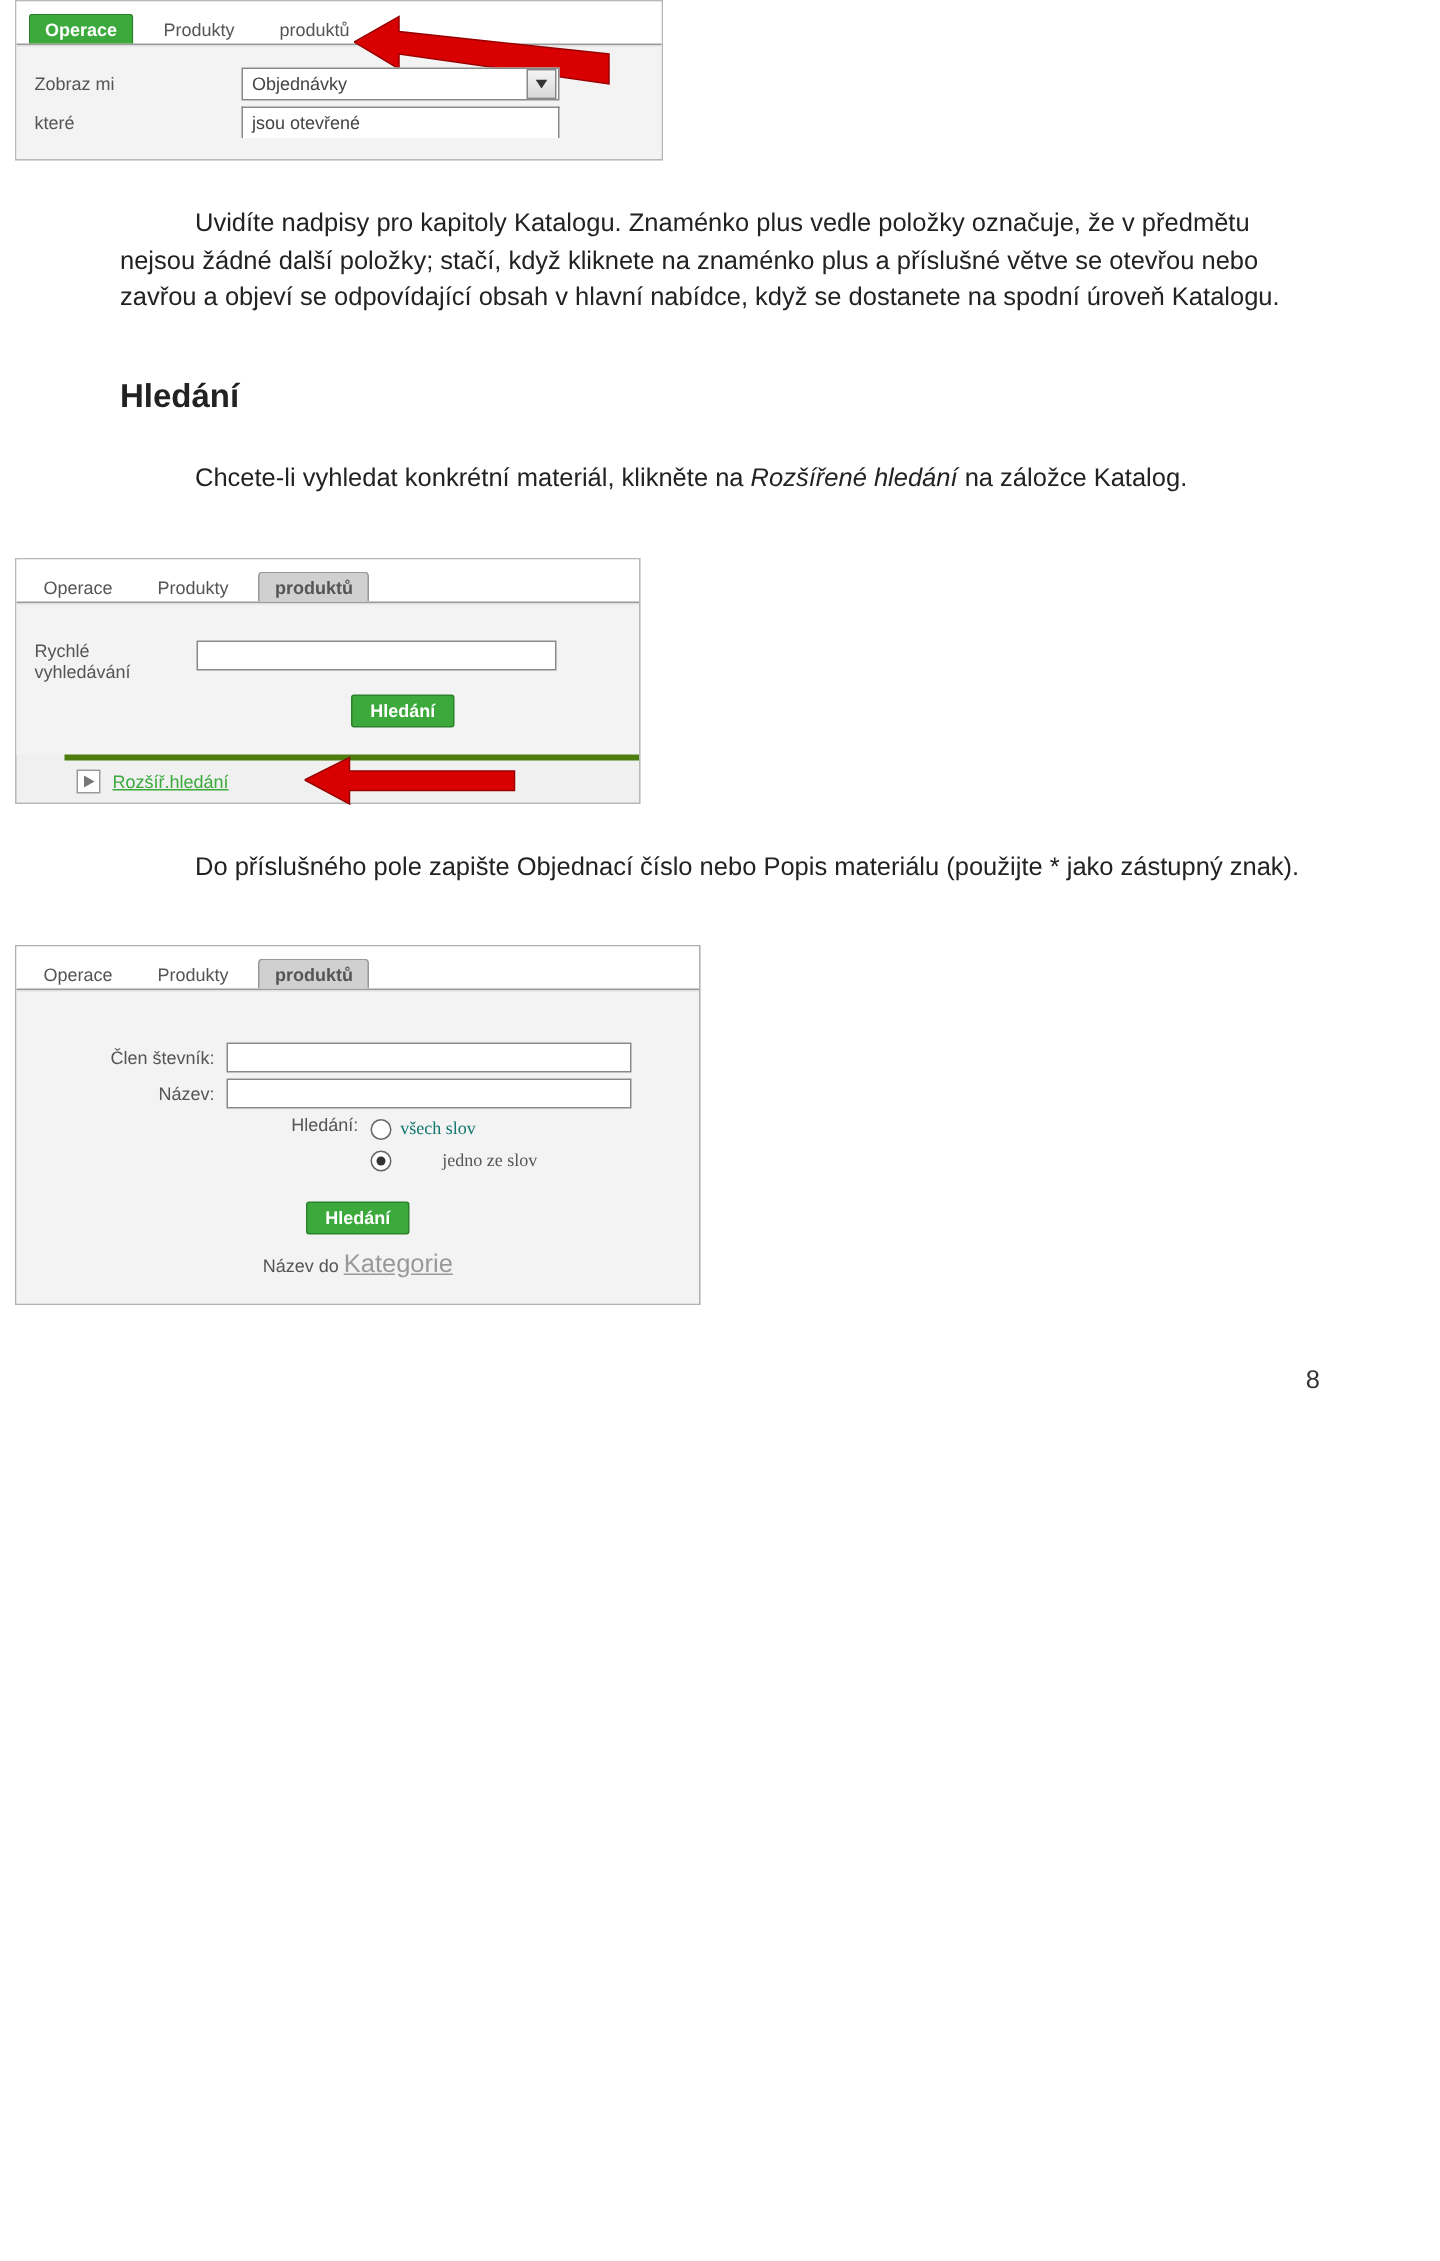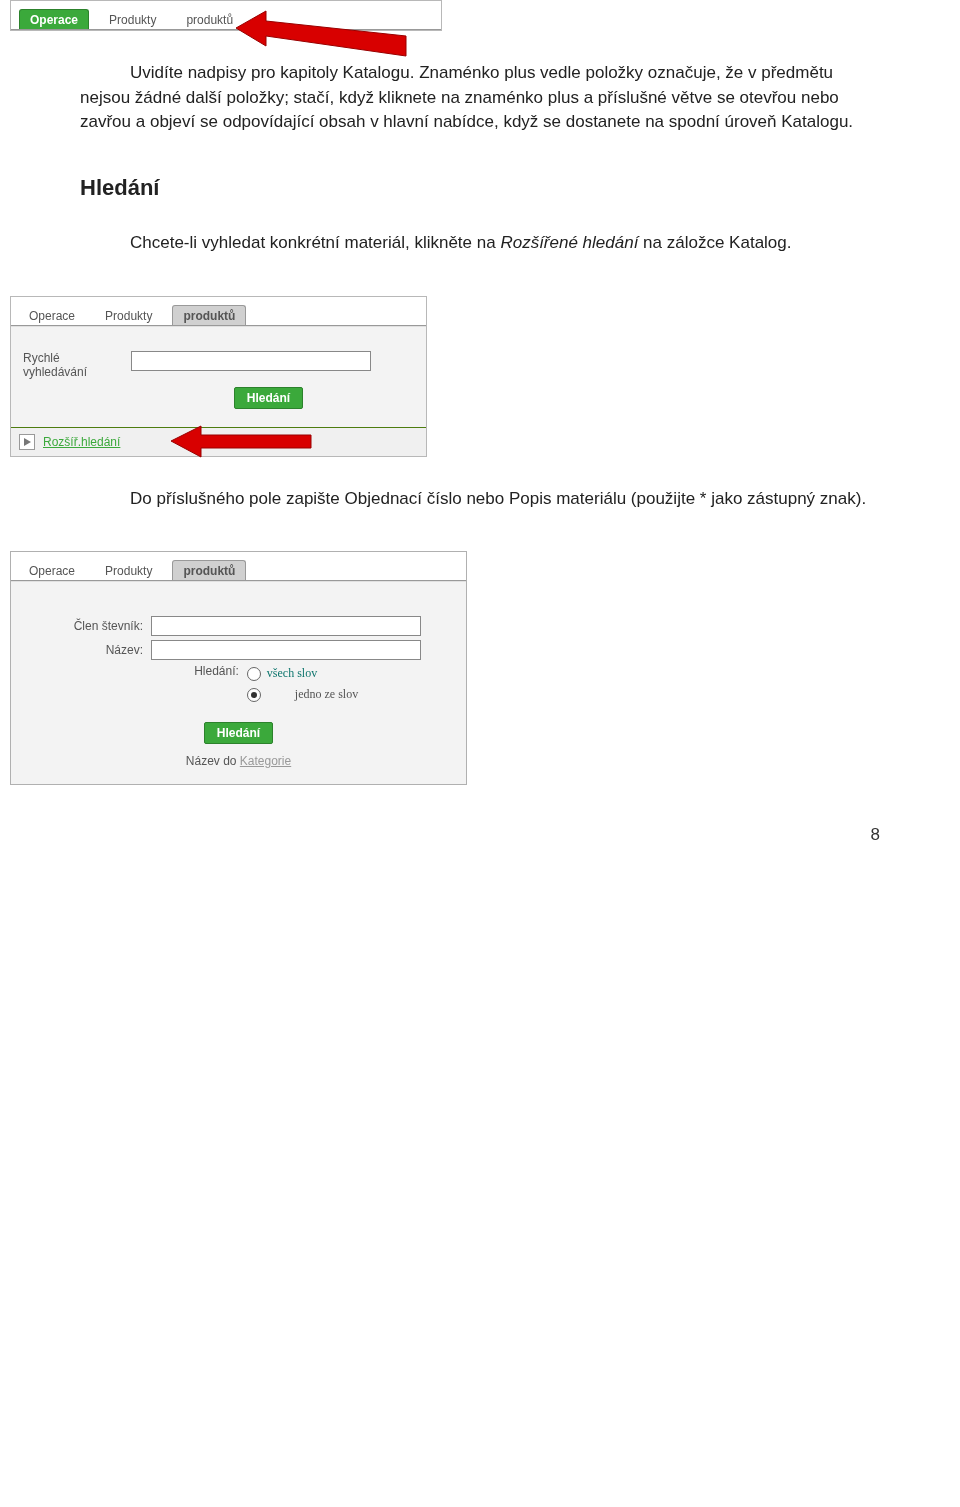--- a/index.html
+++ b/index.html
@@ -119,21 +119,22 @@
     font-family: Tahoma, Verdana, sans-serif;
     font-size: 12px;
     font-weight: bold;
     padding: 3px 12px;
     border-radius: 2px;
   }
   .linkrow {
     display: flex;
     align-items: center;
     padding: 6px 8px;
-    border-top: 1px solid #4d7c0f;
+    border-top: 4px solid #4d7c0f;
+    margin-left: 32px;
   }
   .expandicon {
     width: 14px;
     height: 14px;
     border: 1px solid #999;
     background: #fff;
     margin-right: 8px;
     display: flex;
     align-items: center;
     justify-content: center;
@@ -143,21 +144,21 @@
   .greenlink {
     color: #3ba93b;
     text-decoration: underline;
     font-family: Tahoma, Verdana, sans-serif;
     font-size: 12px;
   }
   .graylink {
     color: #999;
     text-decoration: underline;
     font-family: Tahoma, Verdana, sans-serif;
-    font-size: 12px;
+    font-size: 17px;
   }
   .para {
     font-family: Verdana, Arial, sans-serif;
     font-size: 17px;
     color: #222;
     line-height: 1.45;
     margin: 0 80px 40px 80px;
   }
   .para.indent {
     text-indent: 50px;
@@ -200,20 +201,39 @@
 <div class="page">
 
   <div class="screenshot s1">
     <div class="tabbar" style="position:relative;">
       <div class="tab active-green">Operace</div>
       <div class="tab plain">Produkty</div>
       <div class="tab plain">produktů</div>
       <svg style="position:absolute; left:225px; top:5px;" width="180" height="55" viewBox="0 0 180 55">
         <polygon points="0,22 30,5 30,15 170,30 170,50 30,30 30,40" fill="#d80000" stroke="#900" stroke-width="1"></polygon>
       </svg>
+    </div>
+    <div class="formarea">
+      <div class="formrow">
+        <div class="formlabel">Zobraz mi</div>
+        <div class="dropdown">
+          <div class="dropdown-text">Objednávky</div>
+          <div class="dropdown-btn">
+            <svg width="8" height="6" viewBox="0 0 8 6">
+                <polygon points="0,0 8,0 4,6" fill="#333"></polygon>
+              </svg>
+          </div>
+        </div>
+      </div>
+      <div class="formrow">
+        <div class="formlabel">které</div>
+        <div class="dropdown" style="border-bottom:none;">
+          <div class="dropdown-text">jsou otevřené</div>
+        </div>
+      </div>
     </div>
   </div>
 
   <p class="para indent">Uvidíte nadpisy pro kapitoly Katalogu. Znaménko plus vedle položky označuje, že v předmětu nejsou žádné další položky; stačí, když kliknete na znaménko plus a příslušné větve se otevřou nebo zavřou a objeví se odpovídající obsah v hlavní nabídce, když se dostanete na spodní úroveň Katalogu.</p>
 
   <h2 class="heading">Hledání</h2>
 
   <p class="para indent">
     <span>Chcete-li vyhledat konkrétní materiál, klikněte na </span><span class="italic">Rozšířené hledání</span><span> na záložce Katalog.</span>
   </p>

